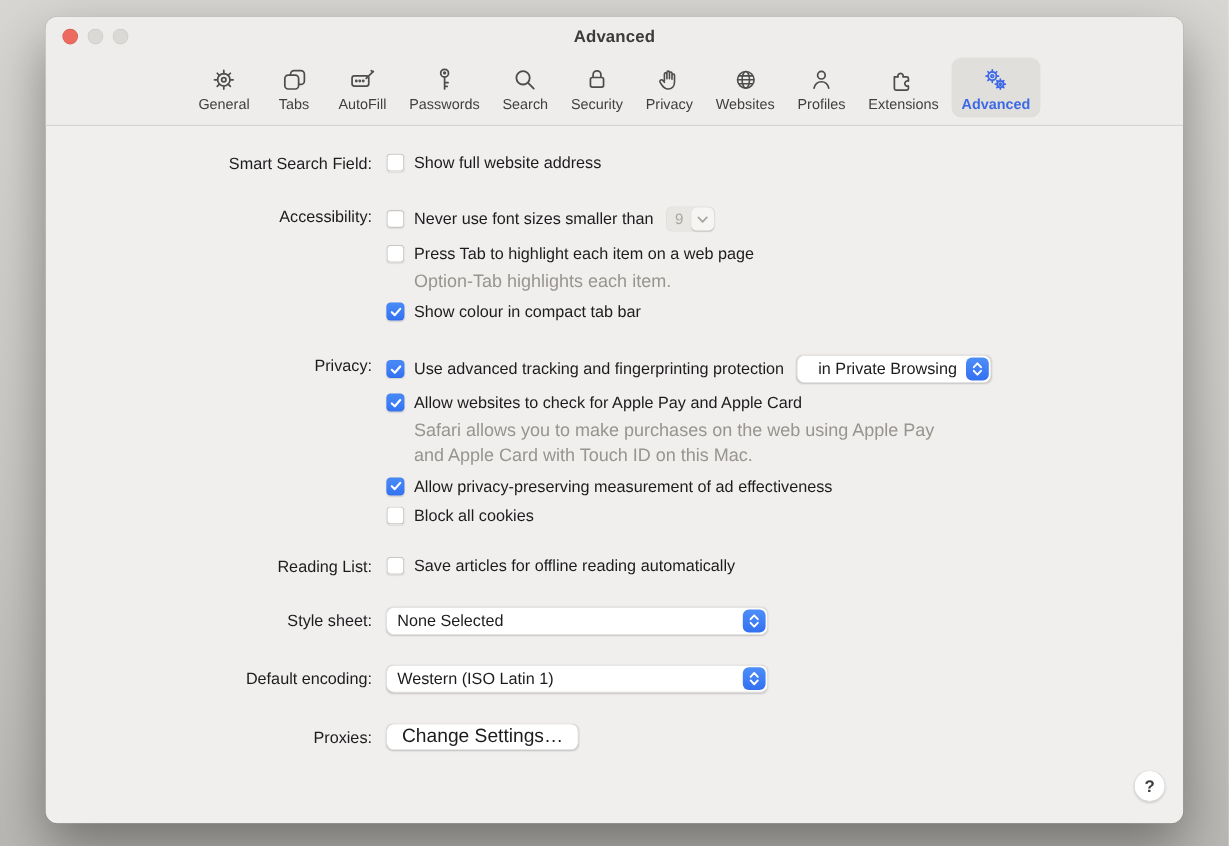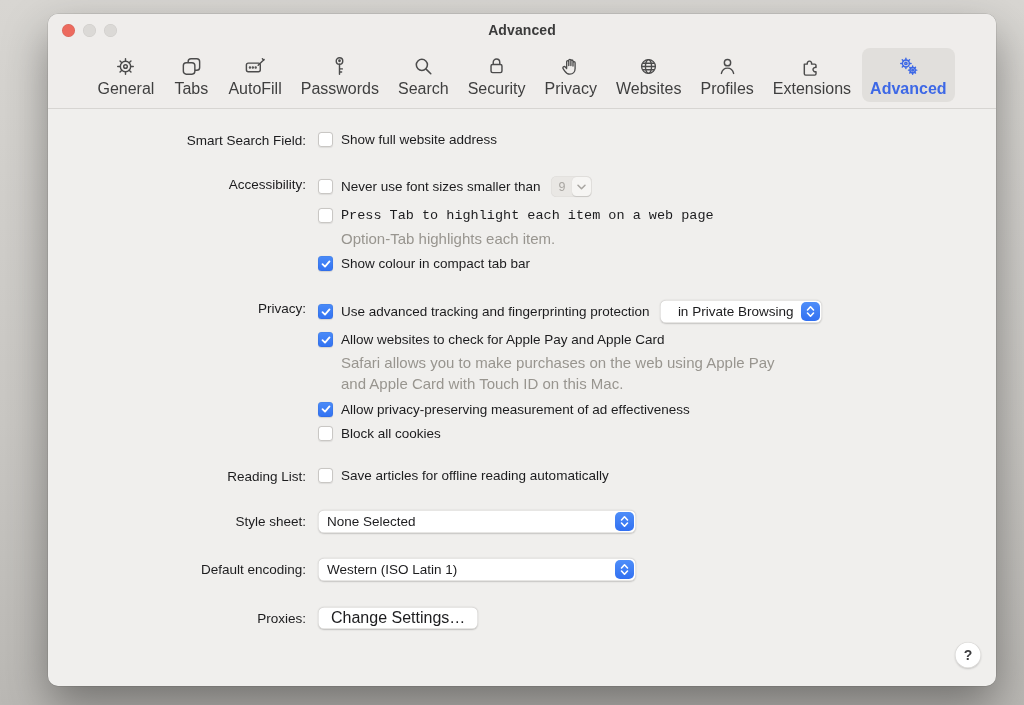--- a/index.html
+++ b/index.html
@@ -4,45 +4,45 @@
 <style>
   * { margin:0; padding:0; box-sizing:border-box; }
   html,body { width:1024px; height:705px; }
   body {
     font-family:"Liberation Sans","DejaVu Sans",sans-serif;
     background:linear-gradient(180deg,#d8d6d2 0%,#c9c7c3 60%,#bab8b4 100%);
     position:relative; overflow:hidden;
     -webkit-font-smoothing:antialiased;
   }
   .window {
-    position:absolute; left:48px; top:14px; width:948px; height:672px;
+    position:absolute; left:38px; top:14px; width:948px; height:672px;
     background:#f0efed; border-radius:10px;
     box-shadow:0 20px 45px rgba(0,0,0,.38), 0 0 0 .5px rgba(0,0,0,.15);
     overflow:hidden;
   }
   
   .chrome { background:#efedeb; border-bottom:1px solid #d7d5d2; padding-bottom:6px; }
   .titlebar { position:relative; height:32px; display:flex; align-items:center; justify-content:center; }
   .traffic { position:absolute; left:14px; top:10px; display:flex; gap:8px; }
   .light { width:13px; height:13px; border-radius:50%; }
   .light.close { background:#ec6a5e; box-shadow:inset 0 0 0 .5px rgba(0,0,0,.12); }
   .light.dim   { background:#dbd9d6; box-shadow:inset 0 0 0 .5px rgba(0,0,0,.08); }
   .title { font-size:14px; font-weight:bold; color:#3b3b3b; letter-spacing:.1px; }
   .tabstrip { display:flex; justify-content:center; align-items:flex-start; gap:3px; padding:2px 6px 0; }
   .tab {
     display:flex; flex-direction:column; align-items:center; gap:3px;
     padding:6px 8px 5px; border-radius:8px; color:#4c4c4c; cursor:default; min-width:52px;
   }
   .tab .glyph { width:24px; height:24px; display:flex; align-items:center; justify-content:center; }
   .tab .glyph svg { width:23px; height:23px; }
-  .tab .tlabel { font-size:16px; color:#3f3f3f; line-height:1; white-space:nowrap; }
+  .tab .tlabel { font-size:12px; color:#3f3f3f; line-height:1; white-space:nowrap; }
   .tab[data-selected="true"] { background:#e1dfdc; color:#3d68e6; }
   .tab[data-selected="true"] .tlabel { color:#3d68e6; font-weight:bold; }
   
-  .content { padding-top:23px; font-size:13.5px; color:#1c1c1e; }
+  .content { padding-top:23px; font-size:13.5px; color:#1c1c1e;padding-left:14px; }
   .row { display:flex; align-items:flex-start; }
   .rlabel { width:258px; flex:none; text-align:right; padding-top:1px; }
   .rbody { margin-left:12px; display:flex; flex-direction:column; }
   .optline { display:flex; align-items:center; }
   .optline .otext { margin-left:8px; }
   .note { font-size:15px; color:#98958f; margin-left:23px; line-height:1.35; }
   
   .checkbox {
     width:15px; height:15px; border-radius:3.5px; flex:none;
     background:#ffffff; box-shadow:inset 0 0 0 1px #c9c7c4, 0 .5px 1px rgba(0,0,0,.08);
@@ -92,21 +92,21 @@
   }
   
   .helpbtn {
     position:absolute; right:15px; bottom:18px; width:26px; height:26px; border-radius:50%;
     background:#ffffff; box-shadow:inset 0 0 0 .5px #d2d0cd, 0 1px 2px rgba(0,0,0,.18);
     display:flex; align-items:center; justify-content:center;
     font-size:14px; font-weight:bold; color:#3c3c3e;
   }
   
   .mt28{margin-top:28px;} .mt27{margin-top:27px;} .mt26{margin-top:26px;} .mt25{margin-top:25px;}
-  .mt22{margin-top:29px;} .g11{margin-top:11px;font-family:Liberation Mono, monospace;} .g8{margin-top:8px;} .g9{margin-top:9px;} .g6{margin-top:6px;} .g7{margin-top:7px;}
+  .mt22{margin-top:29px;} .g11{margin-top:11px;} .g8{margin-top:8px;} .g9{margin-top:9px;} .g6{margin-top:6px;} .g7{margin-top:7px;}
 </style>
 </head>
 <body>
 
 <div class="window">
 
   <div class="chrome">
     <div class="titlebar">
       <div class="traffic">
         <span class="light close"></span>

